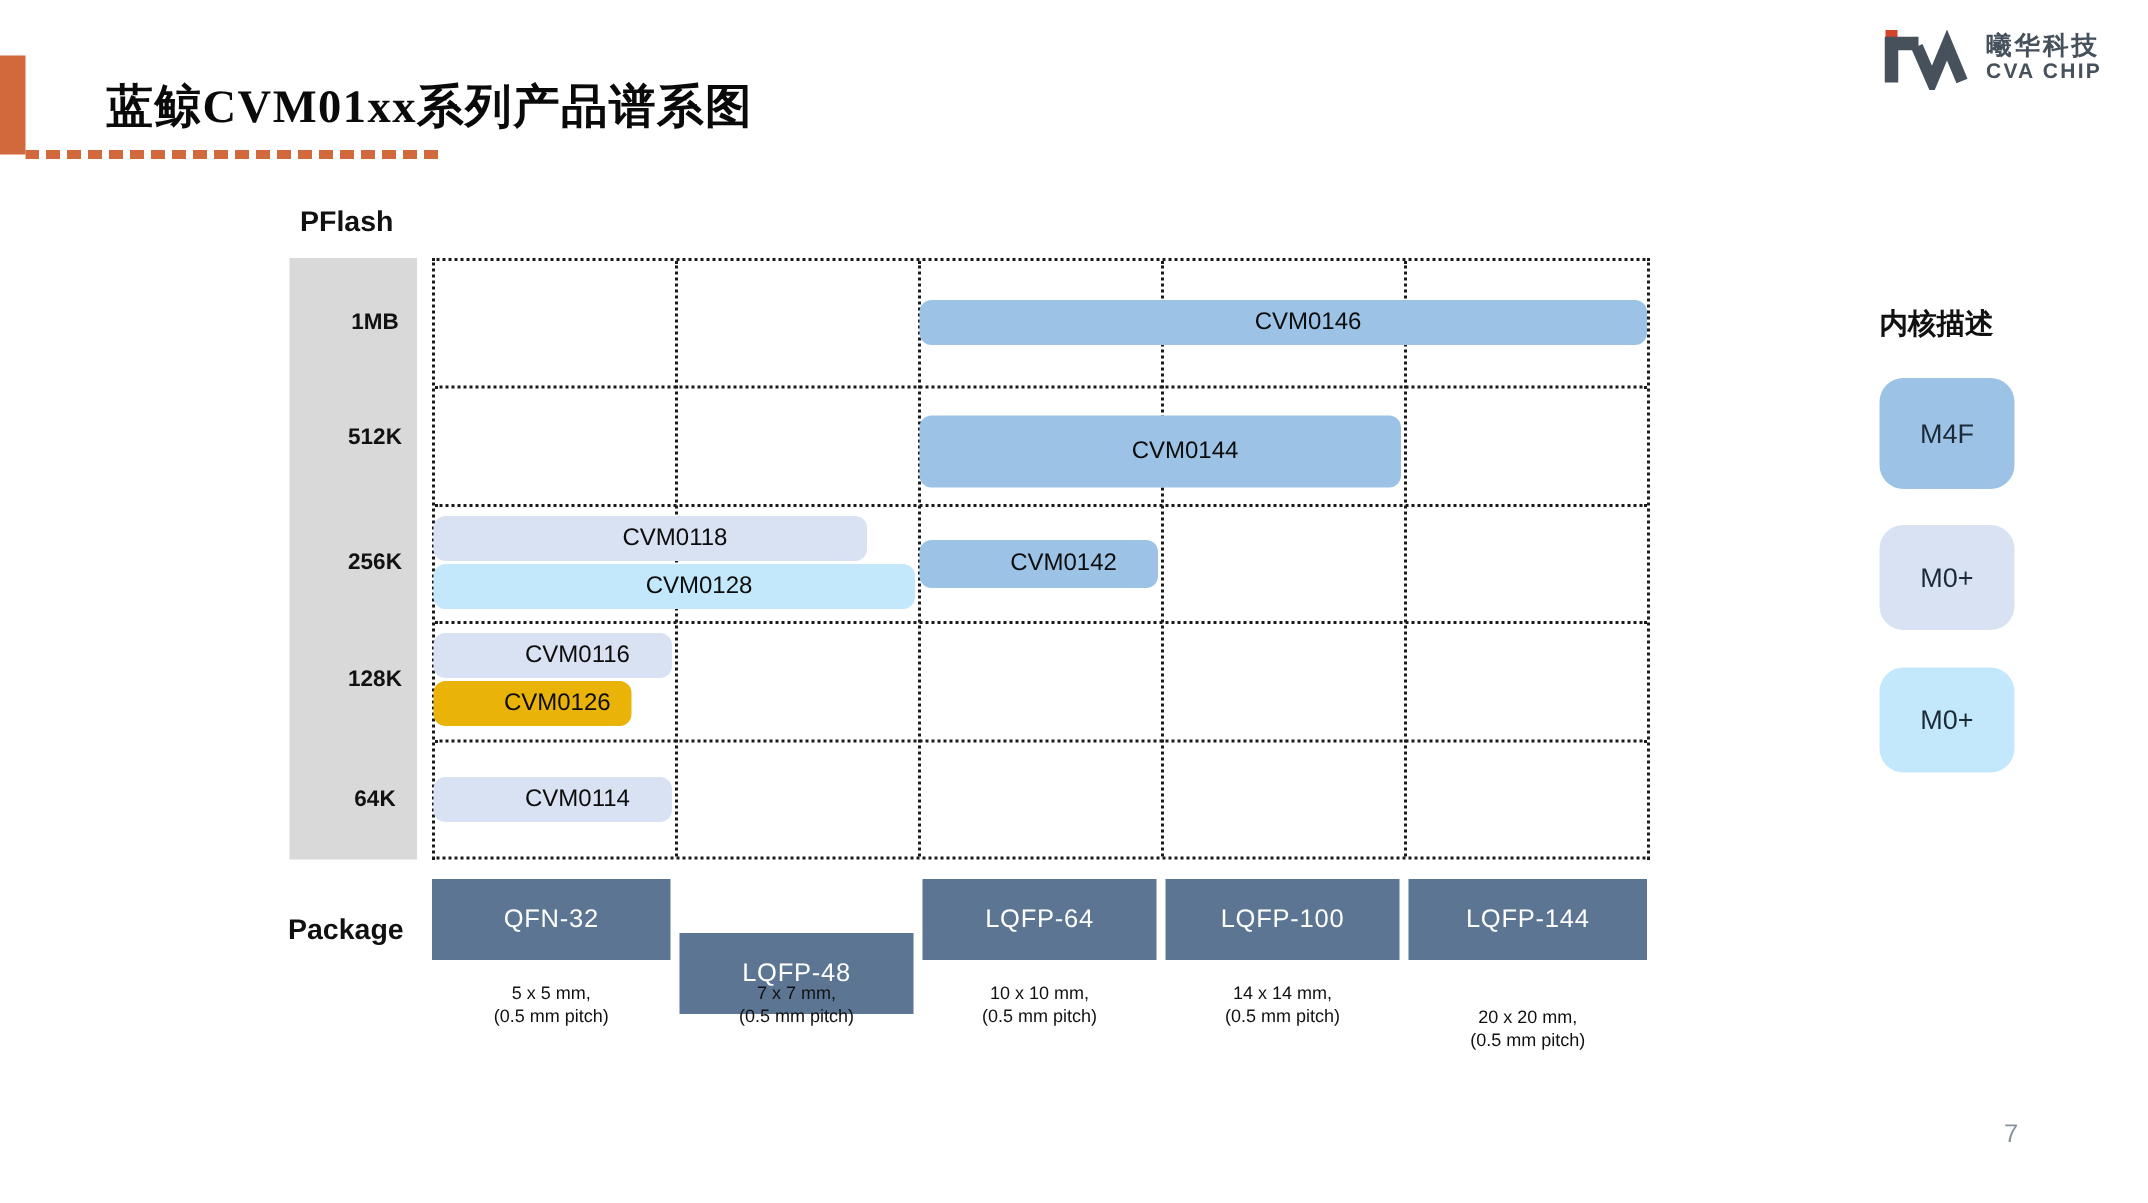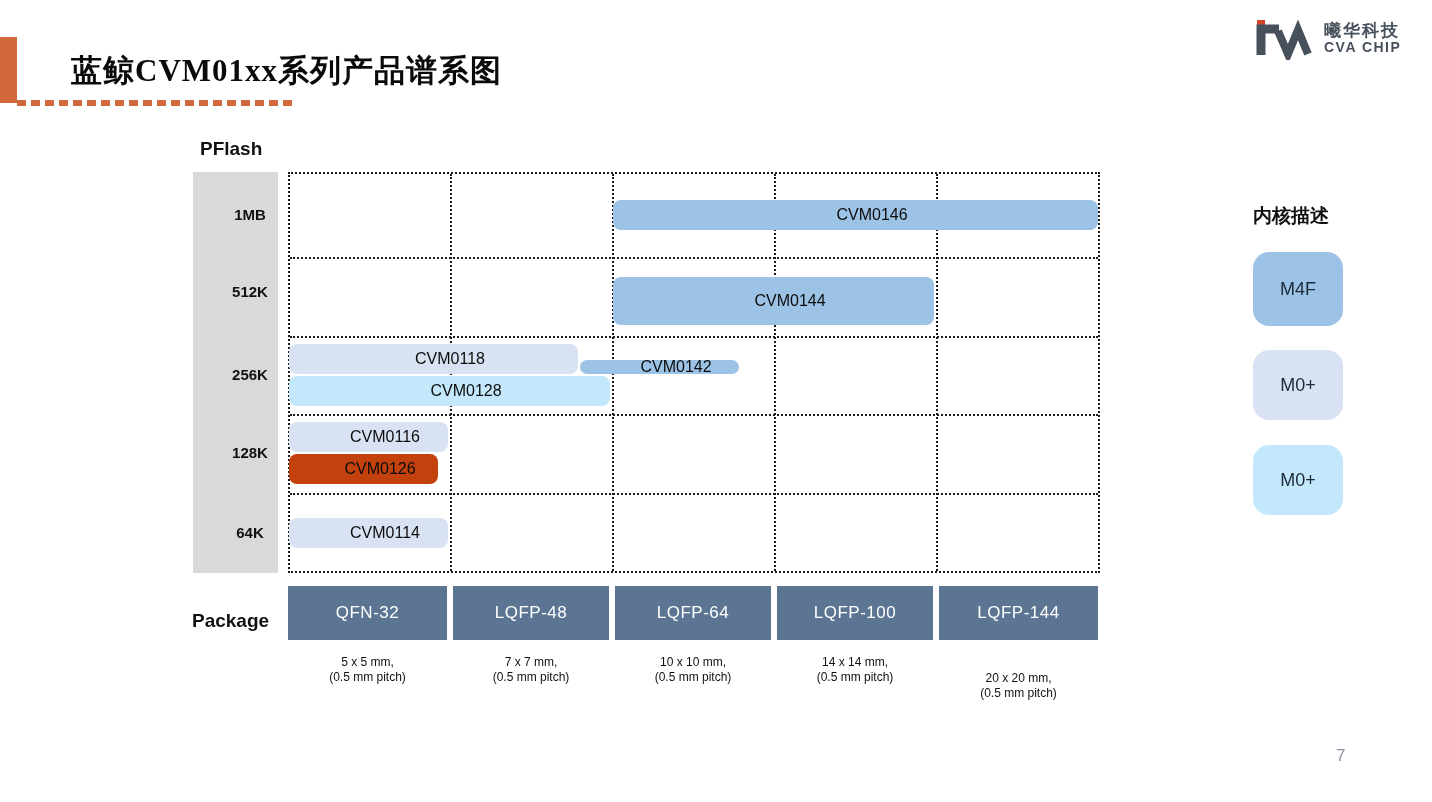--- a/index.html
+++ b/index.html
@@ -117,34 +117,34 @@
       <div class="hline" style="top: 162px;"></div>
       <div class="hline" style="top: 240px;"></div>
       <div class="hline" style="top: 319px;"></div>
     </div>
 
   <div id="bars">
       <div class="bar" style="left: 613px; top: 200px; width: 485px; height: 30px; background: rgb(156, 195, 230);">CVM0146</div>
       <div class="bar" style="left: 613px; top: 277px; width: 321px; height: 48px; background: rgb(156, 195, 230);">CVM0144</div>
       <div class="bar" style="left: 289px; top: 344px; width: 289px; height: 30px; background: rgb(217, 226, 243);">CVM0118</div>
       <div class="bar" style="left: 289px; top: 376px; width: 321px; height: 30px; background: rgb(195, 232, 252);">CVM0128</div>
-      <div class="bar" style="left: 580px; top: 360px; width: 159px; height: 14px; background: rgb(156, 195, 230);">CVM0142</div>
+      <div class="bar" style="left: 613px; top: 360px; width: 159px; height: 32px; background: rgb(156, 195, 230);">CVM0142</div>
       <div class="bar" style="left: 289px; top: 422px; width: 159px; height: 30px; background: rgb(217, 226, 243);">CVM0116</div>
-      <div class="bar" style="left: 289px; top: 454px; width: 149px; height: 30px; background: #c2410c;">CVM0126</div>
+      <div class="bar" style="left: 289px; top: 454px; width: 132px; height: 30px; background: #eab308;">CVM0126</div>
       <div class="bar" style="left: 289px; top: 518px; width: 159px; height: 30px; background: rgb(217, 226, 243);">CVM0114</div>
     </div>
 
   <div class="package-title">Package</div>
   <div id="packages">
       <div class="pkg-cell" style="left: 288px; width: 159px;">QFN-32</div>
       <div class="pkg-dim" style="left: 288px; width: 159px;">
         <div>5 x 5 mm,</div>
         <div>(0.5 mm pitch)</div>
       </div>
-      <div class="pkg-cell" style="left: 453px; width: 156px;">LQFP-48</div>
+      <div class="pkg-cell" style="left: 453px; width: 156px; margin-top: 36px;">LQFP-48</div>
       <div class="pkg-dim" style="left: 453px; width: 156px;">
         <div>7 x 7 mm,</div>
         <div>(0.5 mm pitch)</div>
       </div>
       <div class="pkg-cell" style="left: 615px; width: 156px;">LQFP-64</div>
       <div class="pkg-dim" style="left: 615px; width: 156px;">
         <div>10 x 10 mm,</div>
         <div>(0.5 mm pitch)</div>
       </div>
       <div class="pkg-cell" style="left: 777px; width: 156px;">LQFP-100</div>

